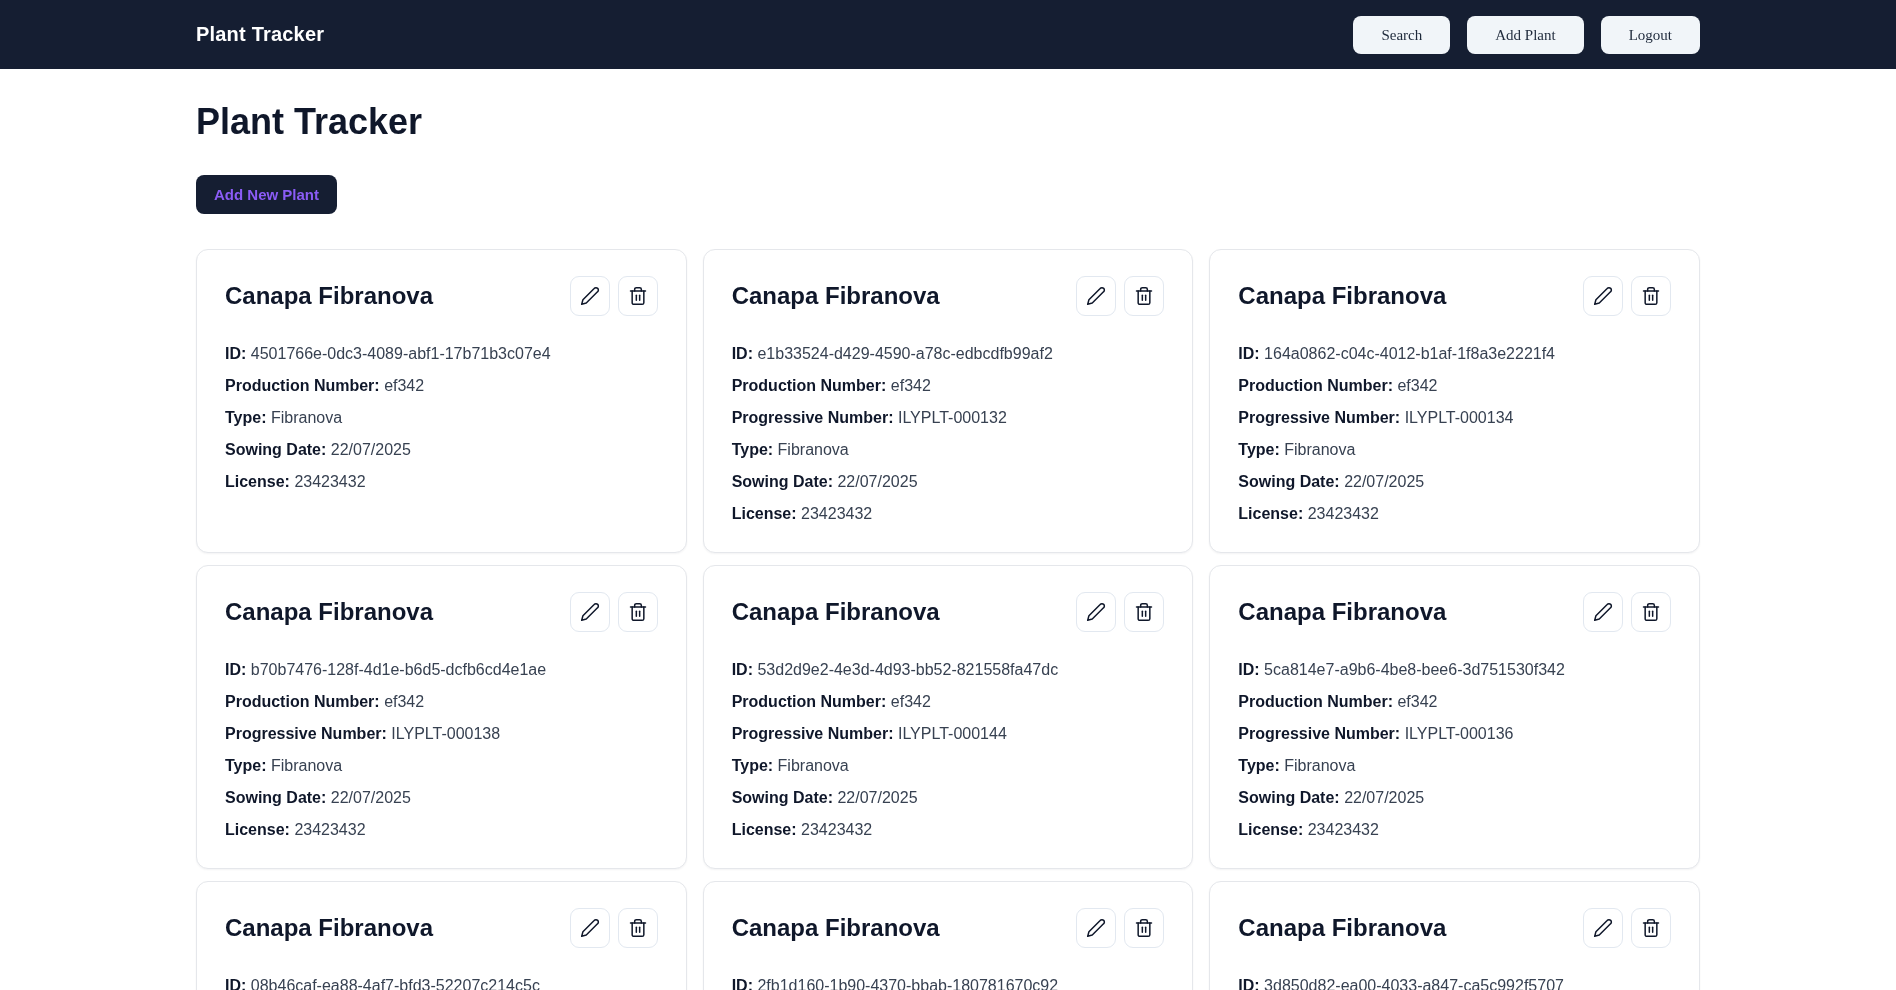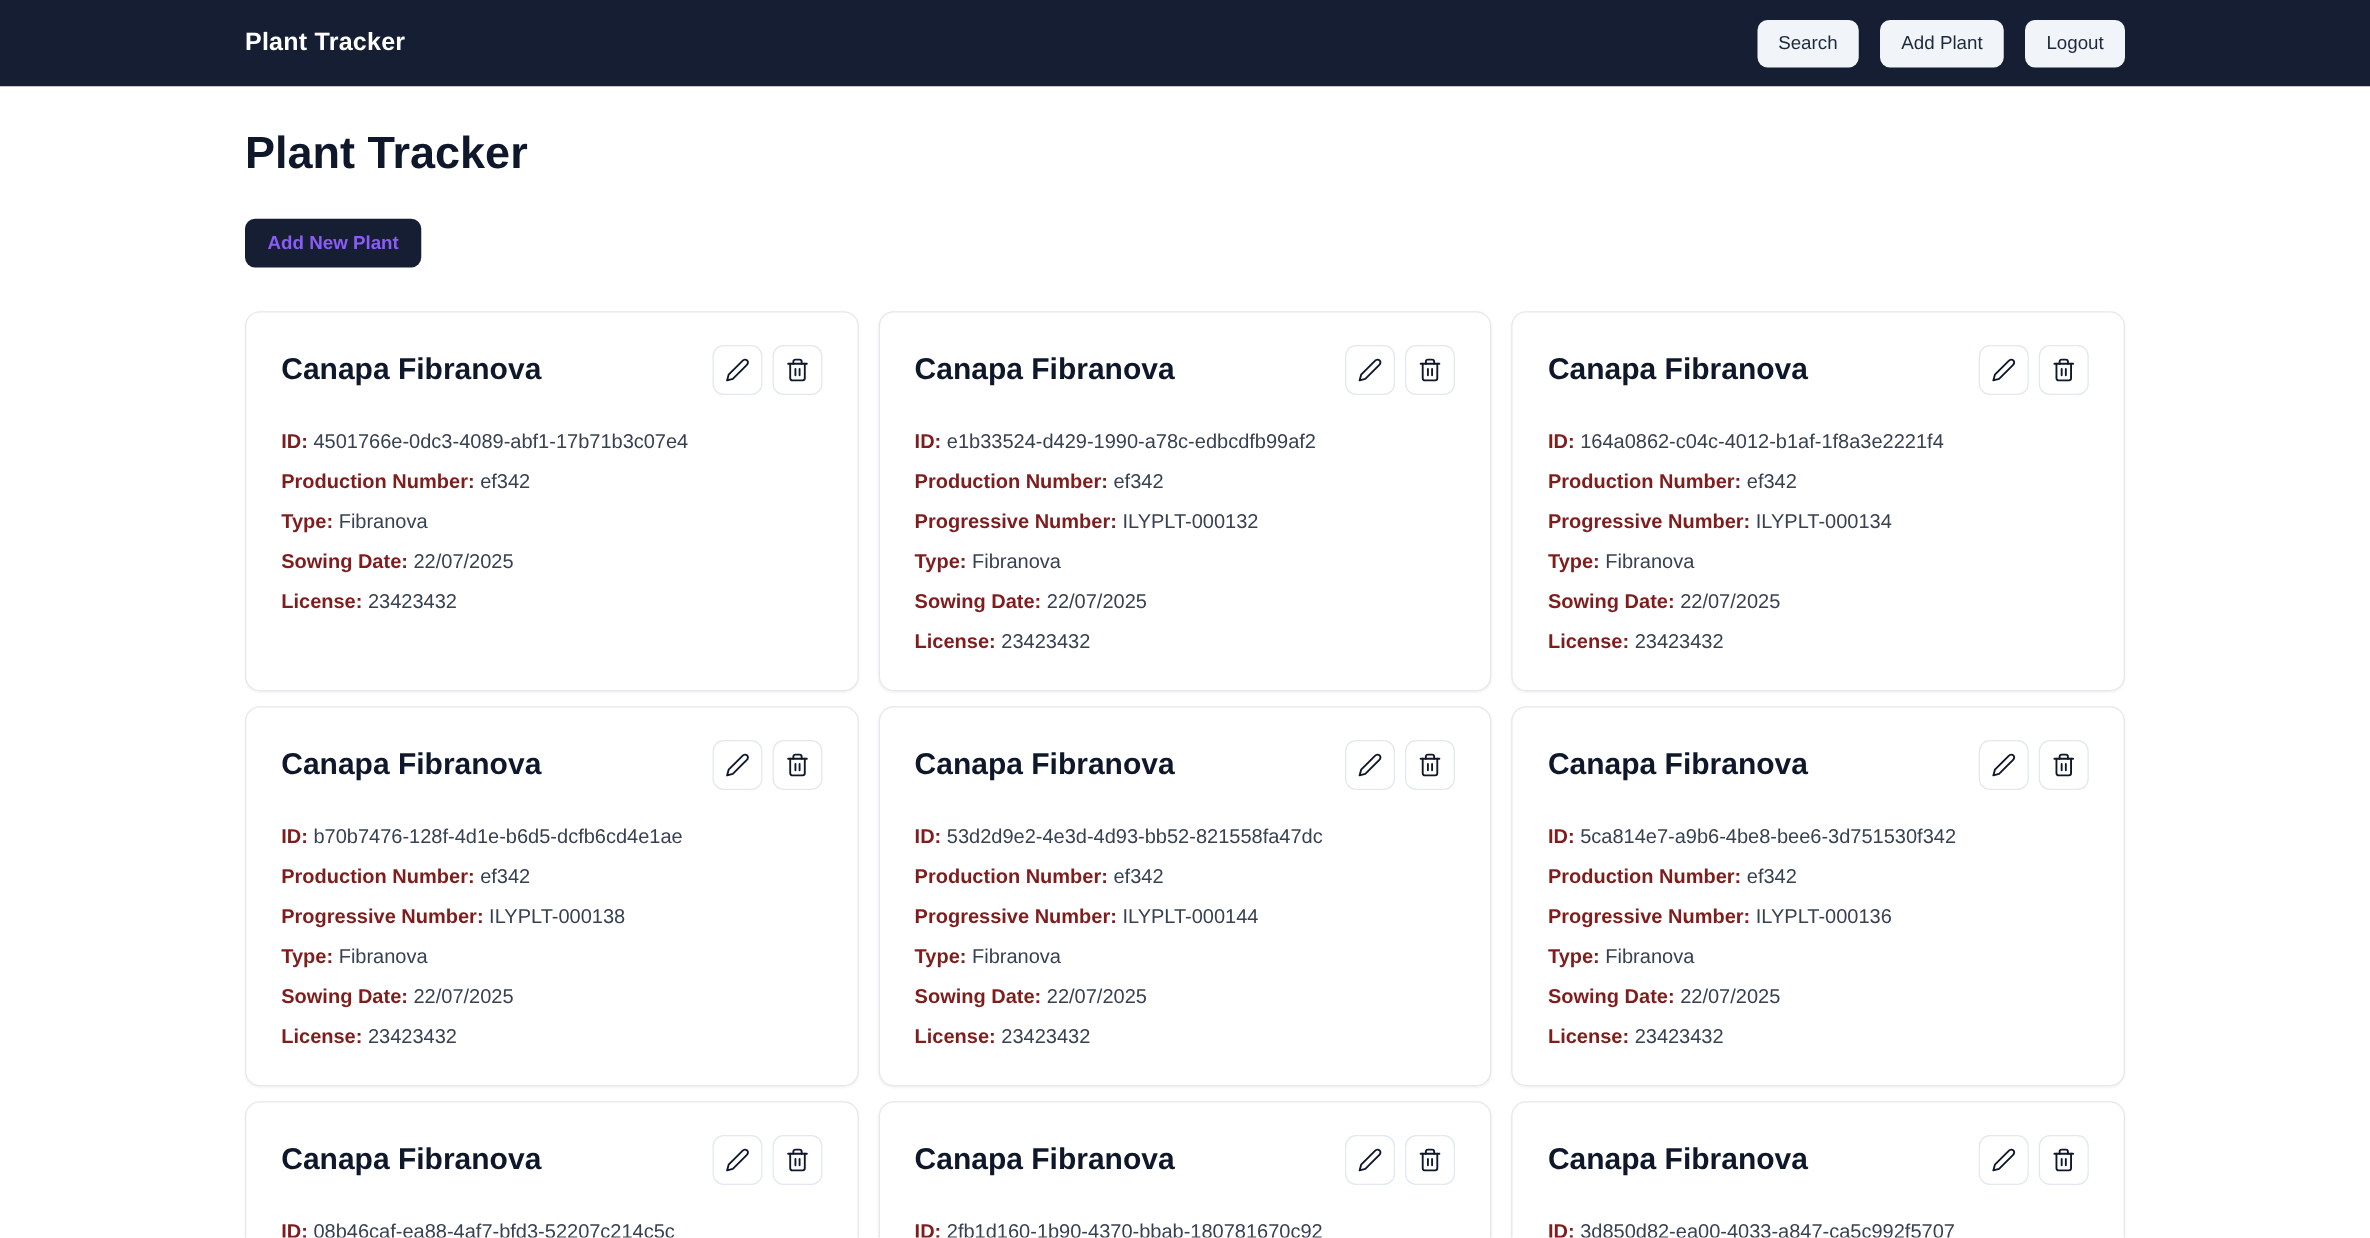--- a/index.html
+++ b/index.html
@@ -20,23 +20,23 @@
   .container { width: 1504px; margin: 0 auto; gap: 20px; }
   .nav-inner {
     display: flex; align-items: center; justify-content: space-between;
     height: 100%;
   }
   .brand { color: #ffffff; font-size: 20px; font-weight: 700; letter-spacing: 0.2px; }
   .nav-actions { display: flex; gap: 17px; }
   .nav-btn {
     background: #f1f5f9; color: #1e293b;
     border: none; border-radius: 8px;
-    font-family: Liberation Sans, sans-serif;
+    font-family: Liberation Serif, serif;
     font-size: 15px; font-weight: 500;
-    padding: 10px 17px; cursor: pointer;
+    padding: 10px 28px; cursor: pointer;
     line-height: 18px;
   }
   h1.page-title {
     font-size: 36px; font-weight: 700; color: #0f172a;
     margin: 32px 0 0 0; line-height: 42px;
   }
   .add-new-btn {
     margin-top: 32px;
     background: #151e32; color: #8b5cf6;
     border: none; border-radius: 8px;
@@ -76,21 +76,21 @@
     display: flex; align-items: center; justify-content: center;
     cursor: pointer; padding: 0;
   }
   .icon-btn svg { display: block; }
   .field {
     margin: 0 0 8px 0;
     font-size: 16px; line-height: 24px;
     color: #374151;
   }
   .field:last-child { margin-bottom: 0; }
-  .field strong { color: #7f1d1d; font-weight: 700; }
+  .field strong { color: #0f172a; font-weight: 700; }
 </style>
 </head>
 <body>
 
 <header class="navbar">
   <div class="container nav-inner">
     <div class="brand">Plant Tracker</div>
     <div class="nav-actions">
       <button class="nav-btn">Search</button>
       <button class="nav-btn">Add Plant</button>
@@ -143,21 +143,21 @@
           <svg width="20" height="20" viewBox="0 0 24 24" fill="none" stroke="#0f172a" stroke-width="1.8" stroke-linecap="round" stroke-linejoin="round">
             <path d="M3 6h18"></path>
             <path d="M19 6v14a2 2 0 0 1-2 2H7a2 2 0 0 1-2-2V6"></path>
             <path d="M8 6V4a2 2 0 0 1 2-2h4a2 2 0 0 1 2 2v2"></path>
             <line x1="10" y1="11" x2="10" y2="17"></line>
             <line x1="14" y1="11" x2="14" y2="17"></line>
           </svg>
         </button>
       </div>
     </div>
-    <p class="field"><strong>ID:</strong> <span>e1b33524-d429-1990-a78c-edbcdfb99af2</span></p>
+    <p class="field"><strong>ID:</strong> <span>e1b33524-d429-4590-a78c-edbcdfb99af2</span></p>
     <p class="field"><strong>Production Number:</strong> <span>ef342</span></p>
     <p class="field"><strong>Progressive Number:</strong> <span>ILYPLT-000132</span></p>
     <p class="field"><strong>Type:</strong> <span>Fibranova</span></p>
     <p class="field"><strong>Sowing Date:</strong> <span>22/07/2025</span></p>
     <p class="field"><strong>License:</strong> <span>23423432</span></p>
   </div>
 
   <div class="card">
     <div class="card-header">
       <h2 class="card-title">Canapa Fibranova</h2>

